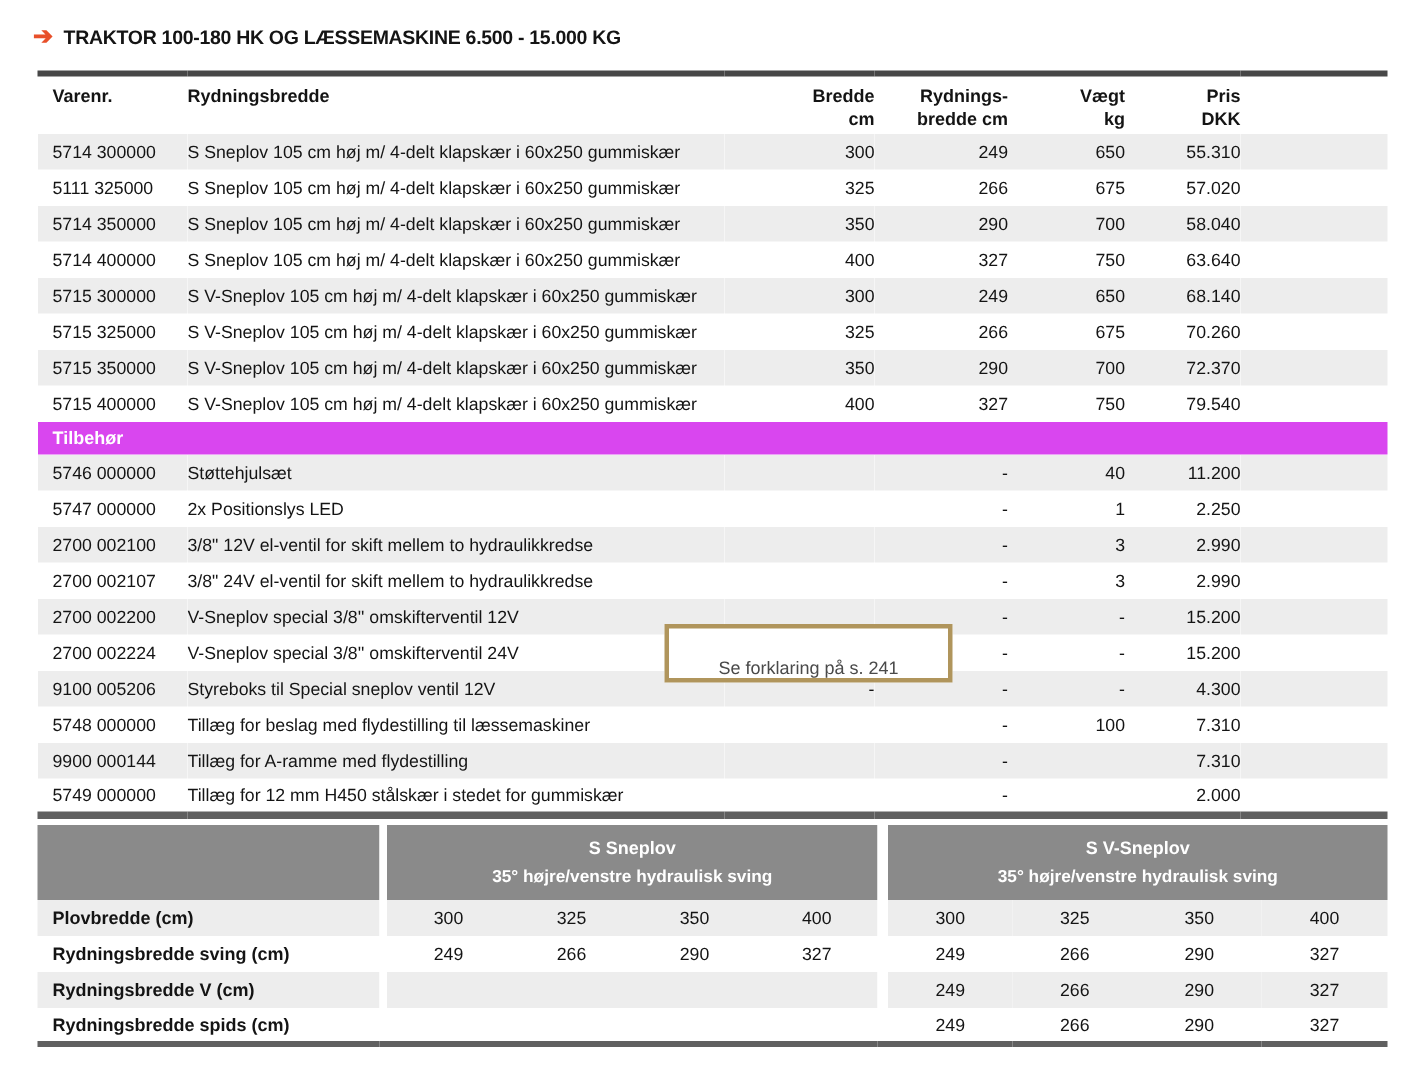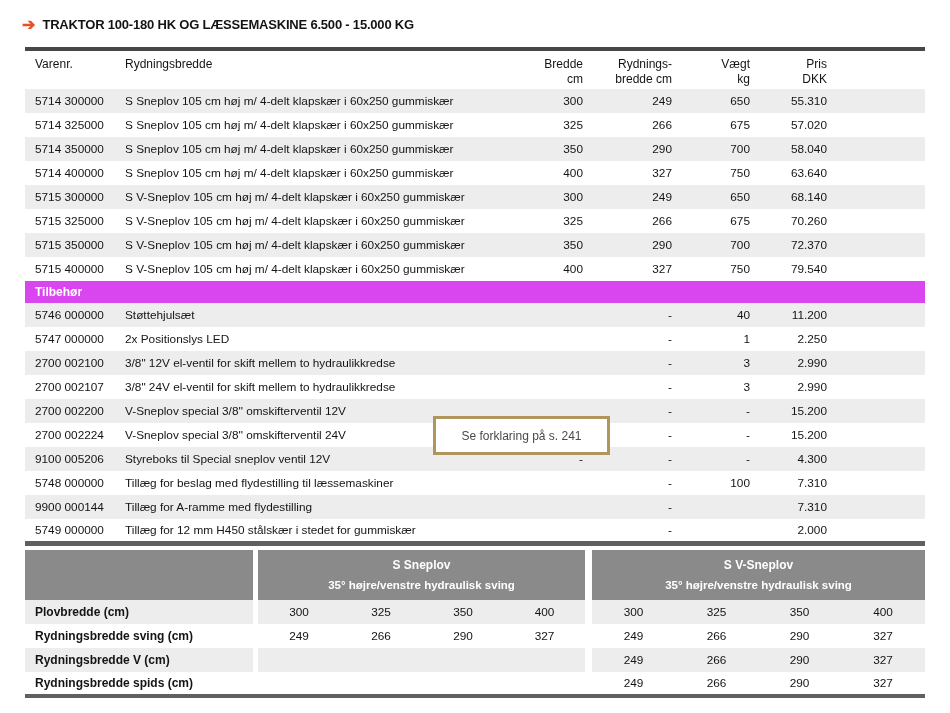--- a/index.html
+++ b/index.html
@@ -23,44 +23,44 @@
   .arrow { color: #e8502a; font-size: 16px; font-weight: bold; margin-right: 7px; margin-left: -3px; line-height: 1; }
   .title-text { font-size: 13px; font-weight: bold; letter-spacing: -0.2px; }
 
   
   table.price {
     border-collapse: collapse; table-layout: fixed; width: 900px;
     border-top: 4px solid #474747;
     border-bottom: 5px solid #606060;
   }
   .price th {
-    font-weight: normal; font-size: 12px; vertical-align: top;
+    font-weight: bold; font-size: 12px; vertical-align: top;
     padding: 6px 0 0 0; height: 40px; line-height: 15px; text-align: left;
   }
   .price th.num { text-align: right; white-space: pre-line; }
   .price th.varenr { padding-left: 10px; }
   .price td {
     font-size: 11.8px; height: 24px; padding: 0;
     white-space: nowrap; overflow: hidden;
   }
   .price td.num { text-align: right; }
   .price td.varenr { padding-left: 10px; margin-left: 44px; }
   .price tr.stripe td { background: #ededed; }
   .price tr.section-row td {
     background: #d946ef; color: #ffffff; font-weight: bold;
     padding-left: 10px; font-size: 12px; height: 22px;
   }
 
   
   .callout {
-    position: absolute; left: 433px; top: 416px;
-    width: 177px; height: 39px;
+    position: absolute; left: 443px; top: 416px;
+    width: 192px; height: 39px;
     background: #ffffff;
     border: 3px solid #b0955c;
-    display: flex; align-items: center; justify-content: center;
+    display: flex; align-items: flex-end; justify-content: center;
     font-size: 12px; color: #4a4a4a;
     z-index: 5;
   }
 
   
   table.spec {
     border-collapse: collapse; table-layout: fixed; width: 900px;
     margin-top: 4px;
     border-bottom: 4px solid #606060;
   }
@@ -115,21 +115,21 @@
       <tr class="stripe">
           <td class="varenr">5714 300000</td>
           <td>S Sneplov 105 cm høj m/ 4-delt klapskær i 60x250 gummiskær</td>
           <td class="num">300</td>
           <td class="num">249</td>
           <td class="num">650</td>
           <td class="num">55.310</td>
           <td></td>
         </tr>
       <tr>
-          <td class="varenr">5714 325000</td>
+          <td class="varenr">5111 325000</td>
           <td>S Sneplov 105 cm høj m/ 4-delt klapskær i 60x250 gummiskær</td>
           <td class="num">325</td>
           <td class="num">266</td>
           <td class="num">675</td>
           <td class="num">57.020</td>
           <td></td>
         </tr>
       <tr class="stripe">
           <td class="varenr">5714 350000</td>
           <td>S Sneplov 105 cm høj m/ 4-delt klapskær i 60x250 gummiskær</td>

